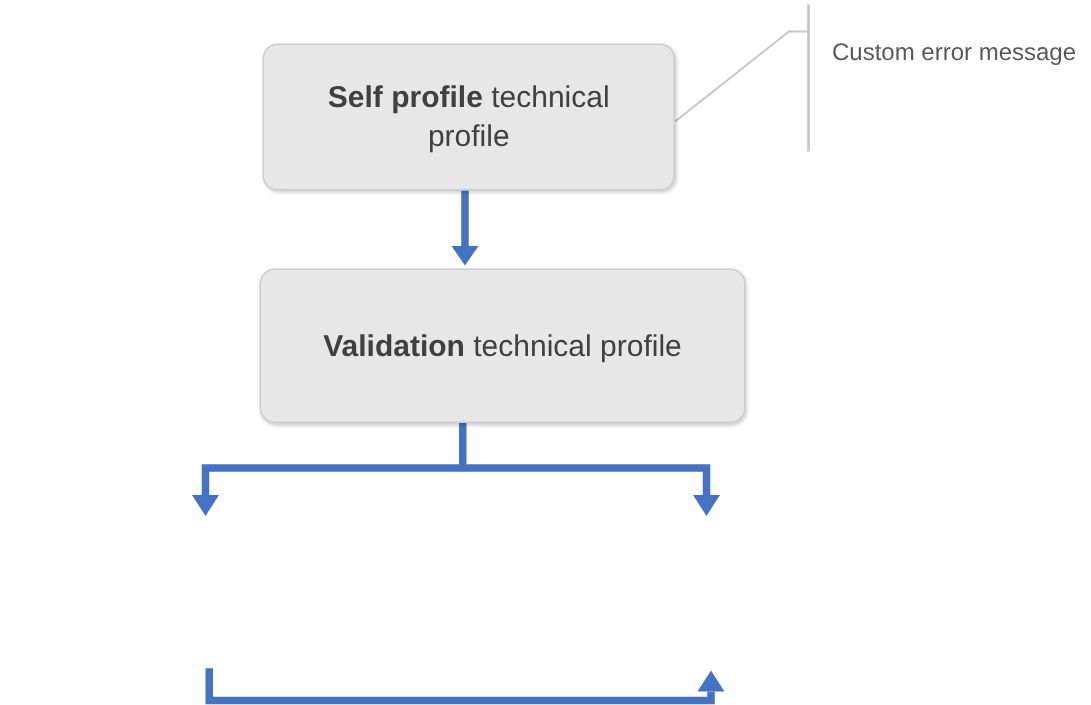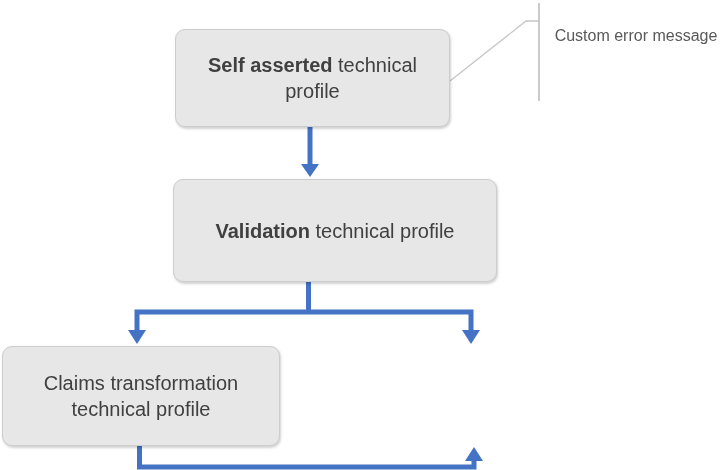--- a/index.html
+++ b/index.html
@@ -58,27 +58,24 @@
     <line class="blue-stroke" x1="308.5" y1="282" x2="308.5" y2="312" stroke-width="5"></line>
     <path class="blue-stroke" d="M137 331 L137 312 L471 312 L471 331" stroke-width="5"></path>
     <polygon class="blue-fill" points="128,330 146,330 137,344"></polygon>
     <polygon class="blue-fill" points="462,330 480,330 471,344"></polygon>
 
     <path class="blue-stroke" d="M139.5 445.5 L139.5 467 L474 467 L474 461" stroke-width="5"></path>
     <polygon class="blue-fill" points="465,461 483,461 474,447"></polygon>
   </svg>
 
   <div class="node" id="node-self-asserted">
-    <span class="node-label"><b>Self asserted</b><span> technical profile</span></span>
+    <span class="node-label"><b>Self profile</b><span> technical profile</span></span>
   </div>
 
   <div class="node" id="node-validation">
     <span class="node-label"><b>Validation</b><span> technical profile</span></span>
   </div>
 
-  <div class="node" id="node-claims-tp">
-    <span class="node-label"><b></b><span>Claims transformation technical profile</span></span>
-  </div>
 
 
   <div class="callout-text">Custom error message</div>
 
 </div>
 
 </body></html>

